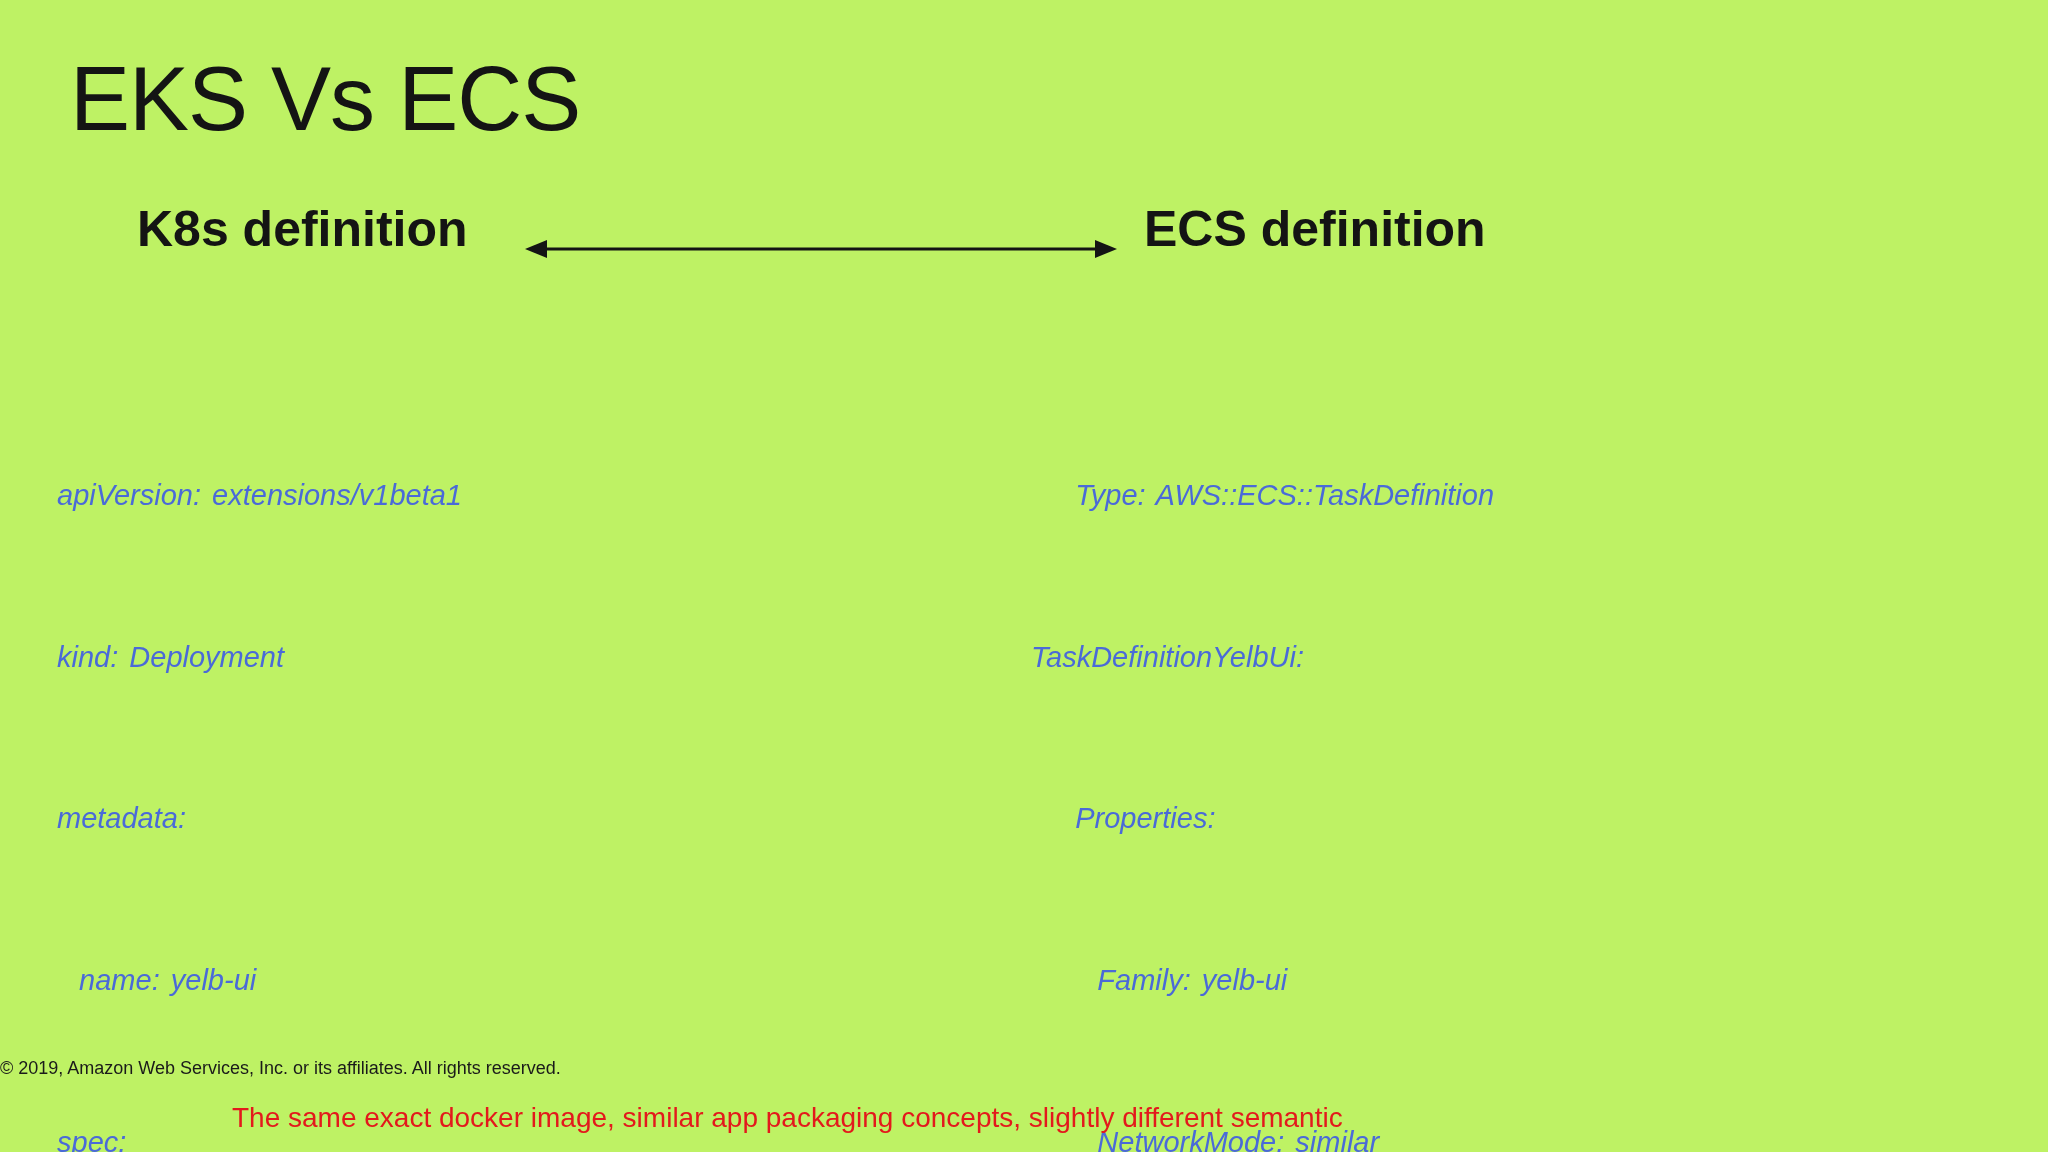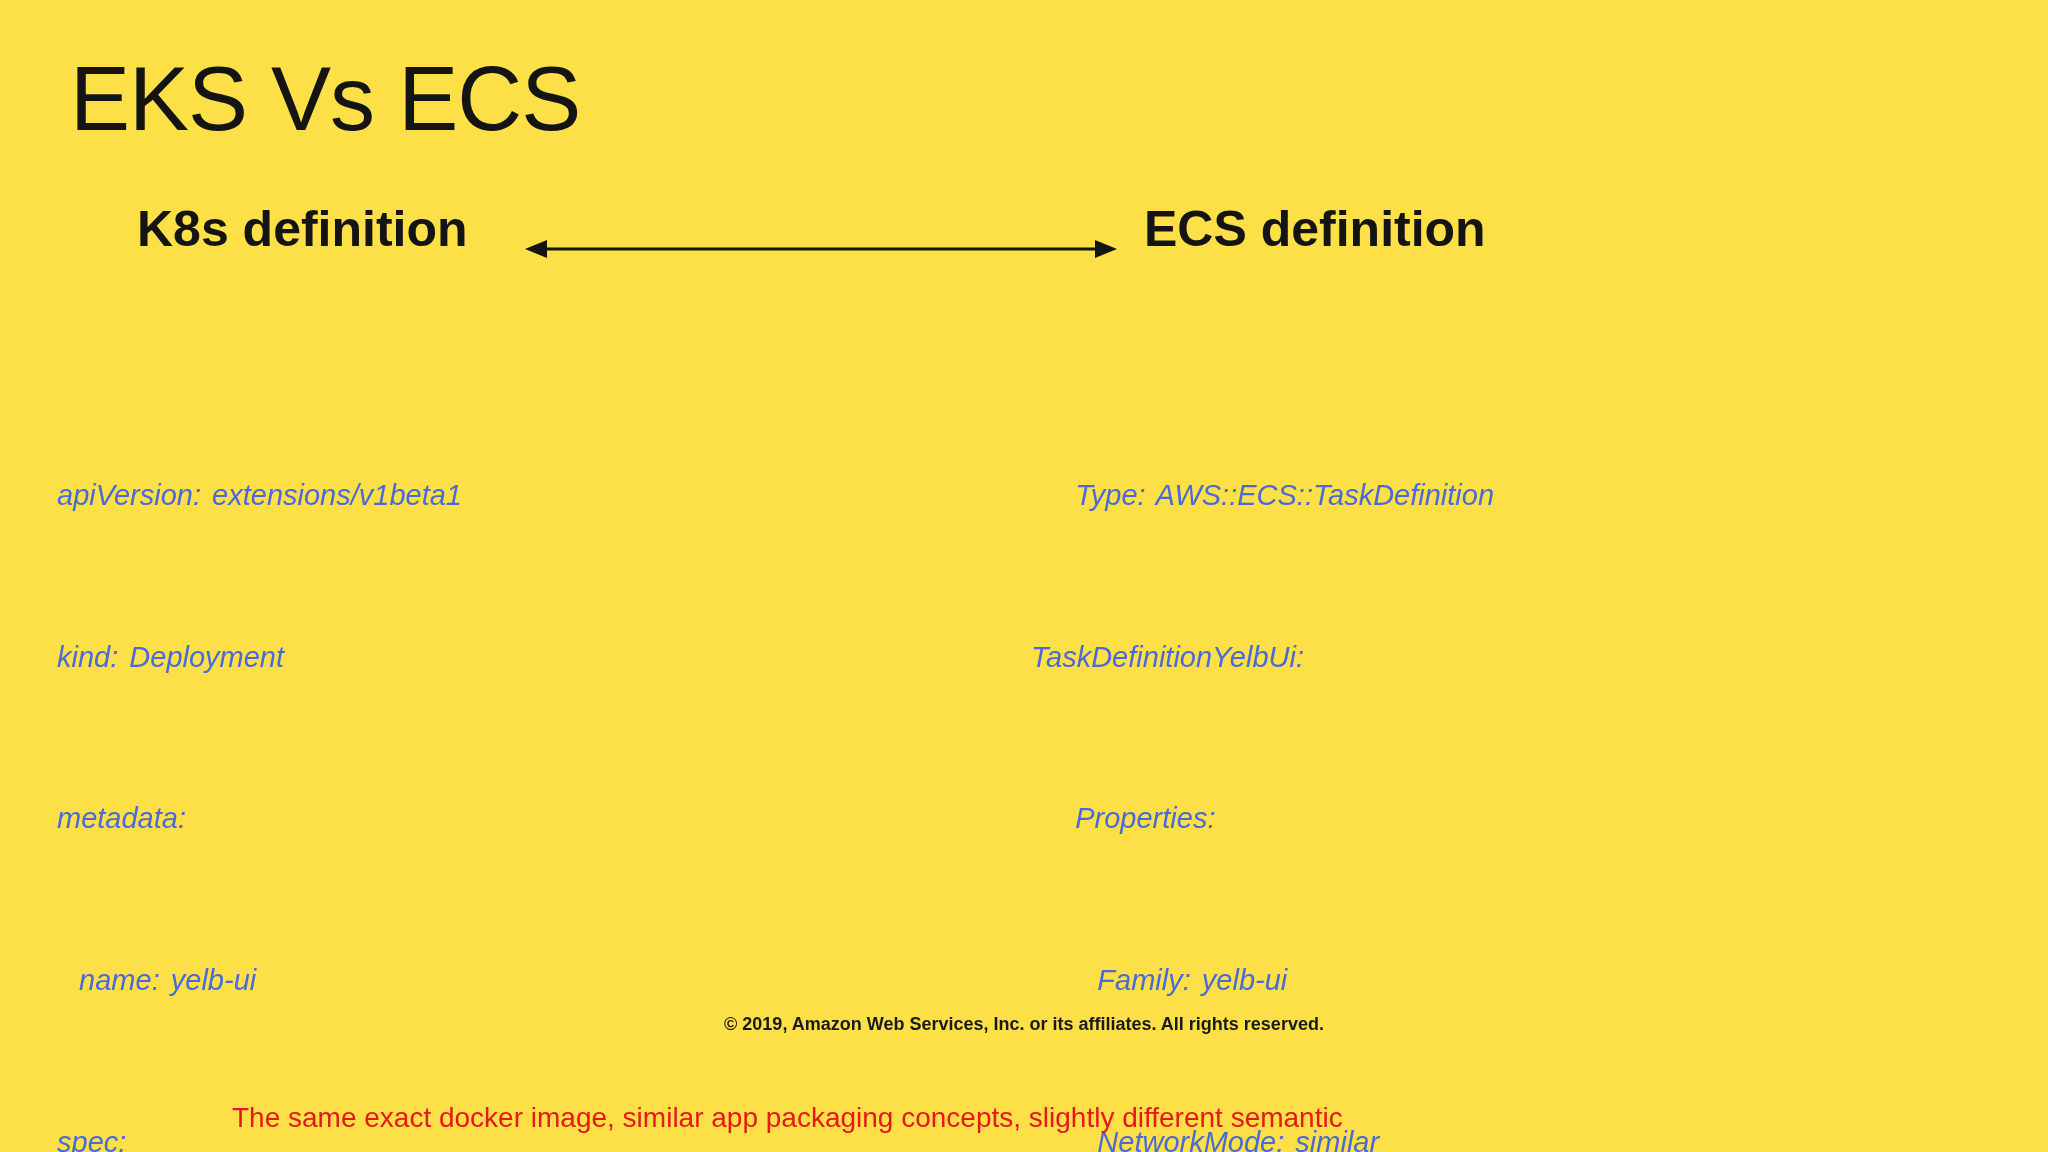--- a/index.html
+++ b/index.html
@@ -1,20 +1,20 @@
 <!DOCTYPE html>
 <html style="--code-blue: #4a6ad8; --highlight-red: #e3191c;"><head>
 <meta charset="utf-8">
 <style>
   html, body { margin: 0; padding: 0; background: #ffffff; }
   .slide {
     position: relative;
     width: 2048px;
     height: 1152px;
-    background: #fde047;
+    background: #bef264;
     overflow: hidden;
     font-family: "Liberation Sans", sans-serif;
     color: #111;
   }
   .title {
     position: absolute;
     left: 70px;
     top: 48px;
     margin: 0;
     font-size: 90px;
@@ -49,26 +49,25 @@
     font-weight: 400;
     color: var(--code-blue, #4a6ad8);
     white-space: pre;
     word-spacing: 3px;
   }
   .code.left  { left: 57px; }
   .code.right { left: 1031px; }
   .code-line { white-space: pre; margin-top: 9px; }
   .footer {
     position: absolute;
-    top: 1014px;
+    top: 1058px;
     left: 0;
     width: 100%;
-    text-align: center;
     font-size: 18px;
-    font-weight: 700;
+    font-weight: 400;
     color: #1a1a1a;
   }
   .bottom-note {
     position: absolute;
     left: 232px;
     top: 1102px;
     font-size: 28px;
     font-weight: 400;
     color: var(--highlight-red, #e3191c);
     white-space: nowrap;

